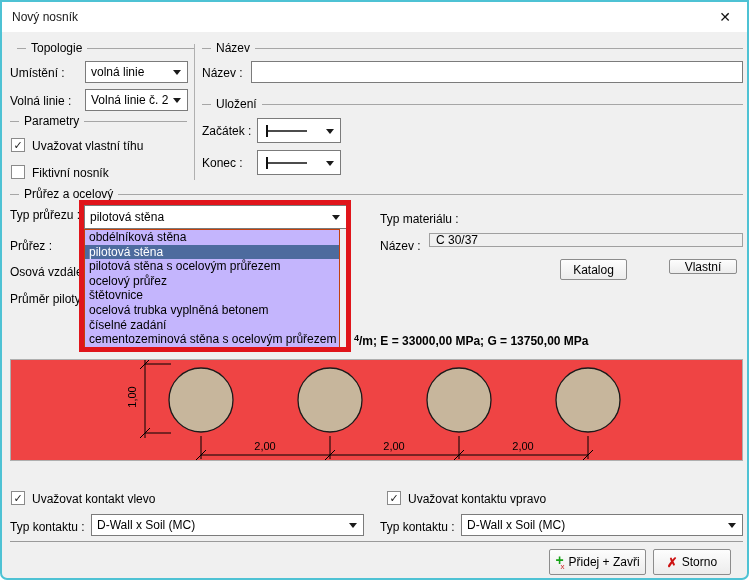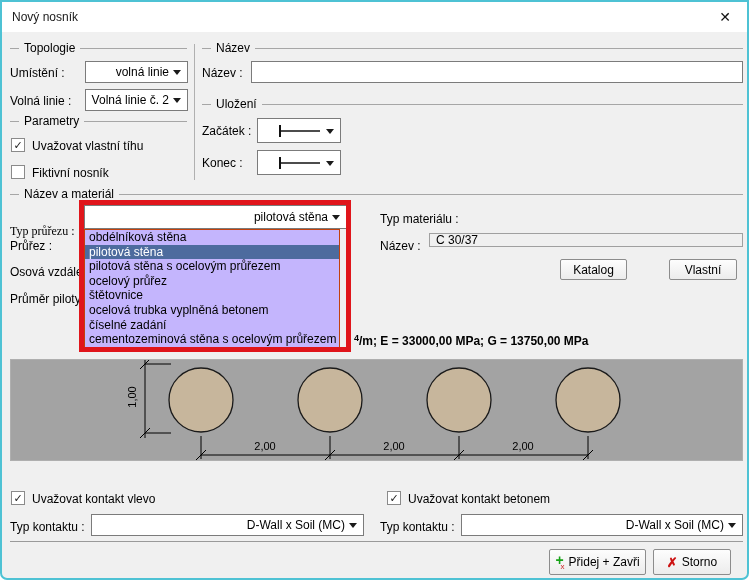--- a/index.html
+++ b/index.html
@@ -11,56 +11,56 @@
   }
   .titlebar { position:absolute; left:0; top:0; width:100%; height:30px; background:#fff; }
   .title { position:absolute; left:10px; top:8px; font-size:12px; color:#1a1a1a; }
   .close { position:absolute; right:13px; top:6px; width:18px; height:18px; text-align:center;
            font-size:14px; line-height:18px; color:#111; cursor:pointer; }
   .gh { position:absolute; display:flex; align-items:center; font-size:12px; color:#000; }
   .gh::before { content:""; width:9px; height:1px; background:#a6a6a6; margin-right:5px; flex:0 0 auto; }
   .gh::after  { content:""; flex:1; height:1px; background:#a6a6a6; margin-left:5px; }
   .lbl { position:absolute; white-space:nowrap; }
   .combo { position:absolute; background:#fff; border:1px solid #7b7b7b; display:flex;
-           align-items:center; padding:0 18px 0 5px; white-space:nowrap; overflow:hidden;justify-content:flex-end; }
+           align-items:center; padding:0 18px 0 5px; white-space:nowrap; overflow:hidden; }
   .combo .arrow { position:absolute; right:6px; top:50%; margin-top:-2px; width:0; height:0;
            border-left:4px solid transparent; border-right:4px solid transparent; border-top:5px solid #1a1a1a; }
   .tinput { position:absolute; background:#fff; border:1px solid #7b7b7b; padding:0 5px;
            font-family:"Liberation Sans",sans-serif; font-size:12px; }
   .ro { position:absolute; background:#f0f0f0; border:1px solid #a0a0a0; display:flex;
            align-items:center; padding:0 6px; }
   .cb { position:absolute; width:14px; height:14px; background:#fff; border:1px solid #8a8a8a;
            text-align:center; font-size:11px; line-height:12px; color:#1a1a1a; }
   .btn { position:absolute; display:flex; align-items:center; justify-content:center; gap:4px;
            background:linear-gradient(#fdfdfd,#ececec); border:1px solid #8c8c8c; border-radius:2px; }
   .vdiv { position:absolute; width:1px; background:#b0b0b0; }
   .hdiv { position:absolute; height:1px; background:#9a9a9a; }
   .redbox { position:absolute; border:5px solid #e0151b; z-index:6; pointer-events:none; }
   .list { position:absolute; background:#c4b5fd; border:1px solid #c2410c; z-index:4; }
   .li { height:14.6px; line-height:14.6px; padding-left:4px; white-space:nowrap; overflow:hidden; }
   .li.sel { background:#4d6b9e; color:#fff; }
   .occl { z-index:1; }
   .info { position:absolute; font-weight:bold; color:#000; white-space:nowrap; }
   .info .sup { font-size:9px; vertical-align:4px; }
-  .canvas { position:absolute; background:#a3a3a3; border:1px solid #afafaf; }
+  .canvas { position:absolute; background:#ef4444; border:1px solid #afafaf; }
   .icon-plus b { color:#17a317; font-weight:bold; font-size:14px; line-height:10px; }
   .icon-plus i { color:#cc2222; font-style:normal; font-size:8px; vertical-align:-4px; margin-left:-3px; }
   .icon-x { color:#cc1111; font-weight:bold; font-size:13px; }
   .supglyph { flex:0 0 auto; }
 </style>
 </head>
 <body>
 
 <div class="win">
   <div class="titlebar">
     <span class="title">Nový nosník</span>
     <span class="close">✕</span>
   </div>
 
-  <div class="gh" style="left:8px; top:39px; width:177px;">
+  <div class="gh" style="left:15px; top:39px; width:177px;">
     <span>Topologie</span>
   </div>
   <div class="gh" style="left:200px; top:39px; width:541px;">
     <span>Název</span>
   </div>
   <div class="vdiv" style="left:192px; top:42px; height:136px;"></div>
 
   <span class="lbl" style="left:8px; top:64px;">Umístění :</span>
   <div class="combo" style="left:83px; top:59px; width:103px; height:22px;">
     <span>volná linie</span>
@@ -99,23 +99,23 @@
   <span class="lbl" style="left:200px; top:154px;">Konec :</span>
   <div class="combo" style="left:255px; top:148px; width:84px; height:25px;">
     <svg class="supglyph" width="46" height="14" viewBox="0 0 46 14">
       <line x1="4" y1="1" x2="4" y2="13" stroke="#111" stroke-width="2"></line>
       <line x1="4" y1="7" x2="44" y2="7" stroke="#111" stroke-width="1.5"></line>
     </svg>
     <span class="arrow"></span>
   </div>
 
   <div class="gh" style="left:8px; top:185px; width:733px;">
-    <span>Název a materiál</span>
-  </div>
-  <span class="lbl" style="left:8px; top:222px;font-family:Liberation Serif, serif;">Typ průřezu :</span>
+    <span>Průřez a ocelový</span>
+  </div>
+  <span class="lbl" style="left:8px; top:206px;">Typ průřezu :</span>
   <span class="lbl occl" style="left:8px; top:237px;">Průřez :</span>
   <span class="lbl occl" style="left:8px; top:263px;">Osová vzdále</span>
   <span class="lbl occl" style="left:8px; top:290px;">Průměr piloty</span>
 
   <div class="combo" style="left:82px; top:203px; width:263px; height:24px; z-index:4;">
     <span>pilotová stěna</span>
     <span class="arrow"></span>
   </div>
   <div class="list" style="left:82px; top:227px; width:256px; height:119px;">
     <div class="li">obdélníková stěna</div>
@@ -130,21 +130,21 @@
   <div class="redbox" style="left:77px; top:198px; width:272px; height:152px;"></div>
 
   <span class="lbl" style="left:378px; top:210px;">Typ materiálu :</span>
   <span class="lbl" style="left:378px; top:237px;">Název :</span>
   <div class="ro" style="left:427px; top:231px; width:314px; height:14px;">
     <span>C 30/37</span>
   </div>
   <div class="btn" style="left:558px; top:257px; width:67px; height:21px;">
     <span>Katalog</span>
   </div>
-  <div class="btn" style="left:667px; top:257px; width:68px; height:21px;">
+  <div class="btn" style="left:667px; top:257px; width:68px; height:15px;">
     <span>Vlastní</span>
   </div>
 
   <div class="info" style="left:352px; top:331px;">
     <span class="sup">4</span><span>/m; E = 33000,00 MPa; G = 13750,00 MPa</span>
   </div>
 
   <div class="canvas" style="left:8px; top:357px; width:733px; height:102px;">
     <svg width="731" height="100" viewBox="0 0 731 100">
       <g stroke="#1a1a1a" stroke-width="1.3" fill="none">
@@ -178,21 +178,21 @@
     </svg>
   </div>
 
   <div class="cb" style="left:9px; top:489px;">
     <span>✓</span>
   </div>
   <span class="lbl" style="left:30px; top:490px;">Uvažovat kontakt vlevo</span>
   <div class="cb" style="left:385px; top:489px;">
     <span>✓</span>
   </div>
-  <span class="lbl" style="left:406px; top:490px;">Uvažovat kontakt betonem</span>
+  <span class="lbl" style="left:406px; top:490px;">Uvažovat kontaktu vpravo</span>
 
   <span class="lbl" style="left:8px; top:518px;">Typ kontaktu :</span>
   <div class="combo" style="left:89px; top:512px; width:273px; height:22px;">
     <span>D-Wall x Soil (MC)</span>
     <span class="arrow"></span>
   </div>
   <span class="lbl" style="left:378px; top:518px;">Typ kontaktu :</span>
   <div class="combo" style="left:459px; top:512px; width:282px; height:22px;">
     <span>D-Wall x Soil (MC)</span>
     <span class="arrow"></span>

